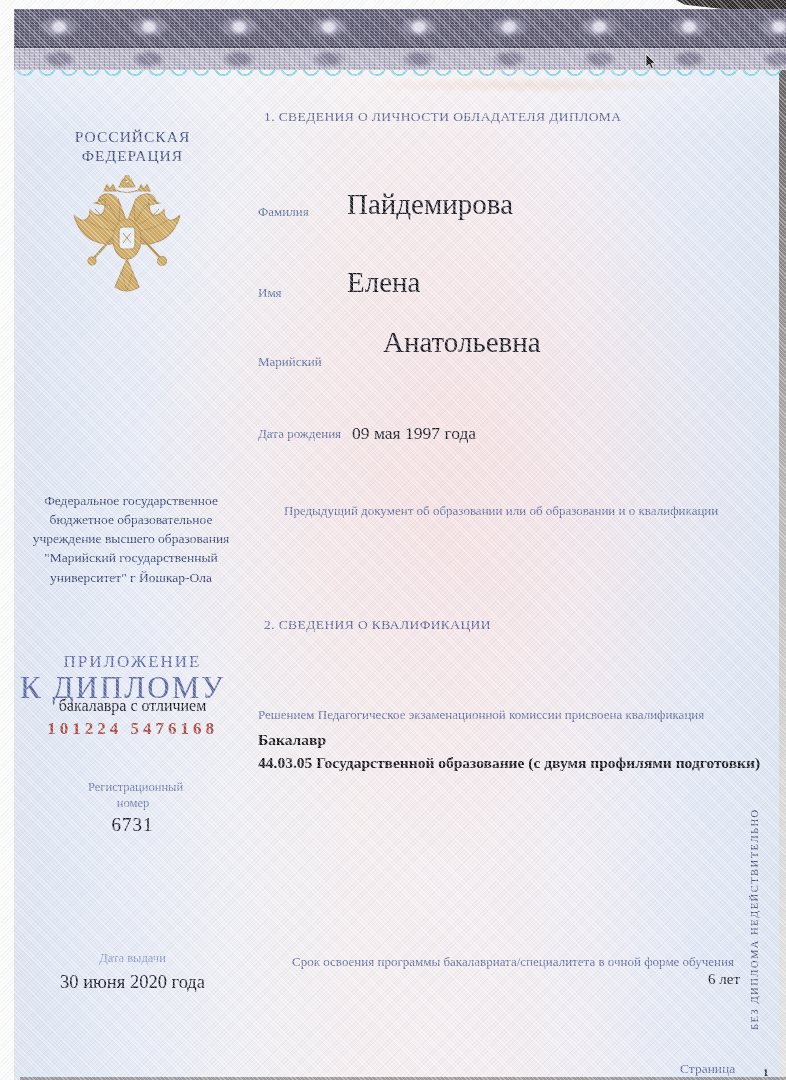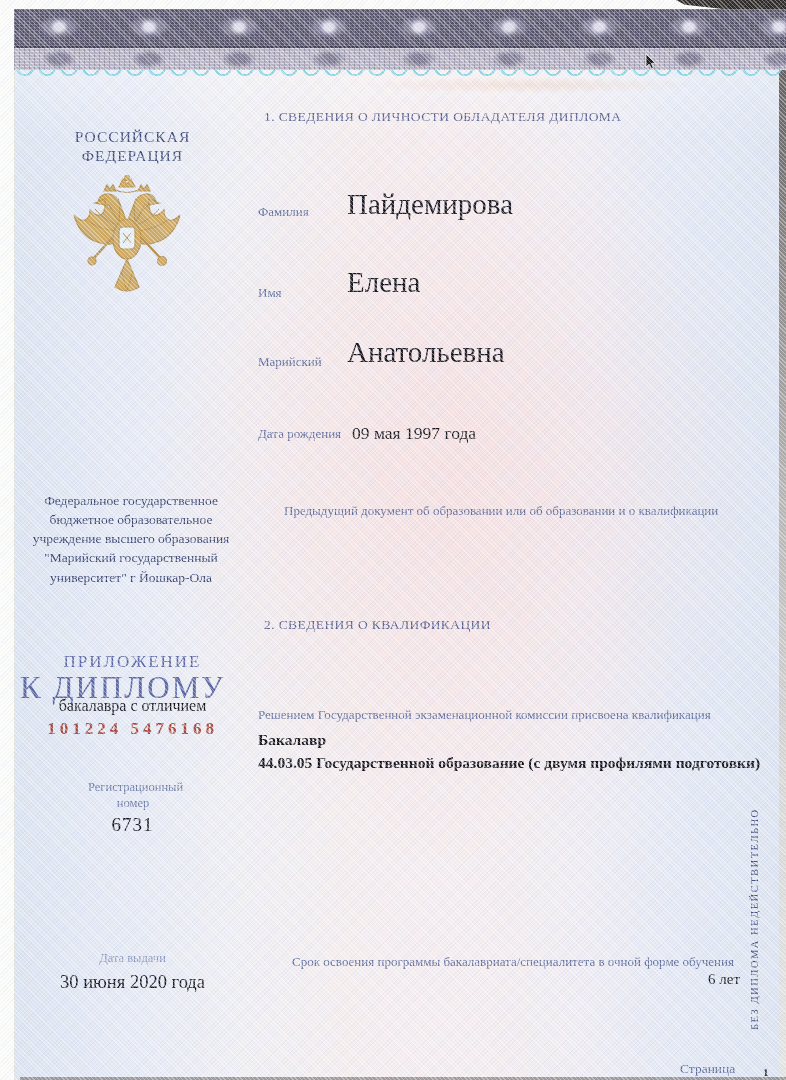--- a/index.html
+++ b/index.html
@@ -155,30 +155,30 @@
 
   <div class="s-title" style="top:109px;">1. СВЕДЕНИЯ О ЛИЧНОСТИ ОБЛАДАТЕЛЯ ДИПЛОМА</div>
 
   <div class="lbl" style="top:204px;">Фамилия</div>
   <div class="val-big" style="top:188px;">Пайдемирова</div>
 
   <div class="lbl" style="top:285px;">Имя</div>
   <div class="val-big" style="top:266px;">Елена</div>
 
   <div class="lbl" style="top:354px;">Марийский</div>
-  <div class="val-big" style="top:336px;">Анатольевна</div>
+  <div class="val-big" style="top:326px;margin-left:36px;">Анатольевна</div>
 
   <div class="lbl" style="top:426px;">Дата рождения</div>
   <div class="val-inline" style="top:423px;">09 мая 1997 года</div>
 
   <div class="lbl" style="top:503px;width:510px;margin-left:26px;">Предыдущий документ об образовании или об образовании и о квалификации</div>
 
   <div class="s-title" style="top:617px;">2. СВЕДЕНИЯ О КВАЛИФИКАЦИИ</div>
 
-  <div class="lbl" style="top:707px;width:520px;">Решением Государственной экзаменационной комиссии присвоена квалификация</div>
+  <div class="lbl" style="top:707px;width:520px;">Решением Педагогическое экзаменационной комиссии присвоена квалификация</div>
   <div class="val-bold" style="top:731px;">Бакалавр</div>
   <div class="val-bold" style="top:754px;width:520px;">44.03.05 Государственной образование (с двумя профилями подготовки)</div>
 
   <div class="lbl" style="top:954px;width:520px;margin-left:34px;">Срок освоения программы бакалавриата/специалитета в очной форме обучения</div>
   <div class="duration-val">6 лет</div>
 
   <div class="vertical-note">БЕЗ ДИПЛОМА НЕДЕЙСТВИТЕЛЬНО</div>
   <div class="page-label">Страница</div>
   <div class="page-number">1</div>
 

